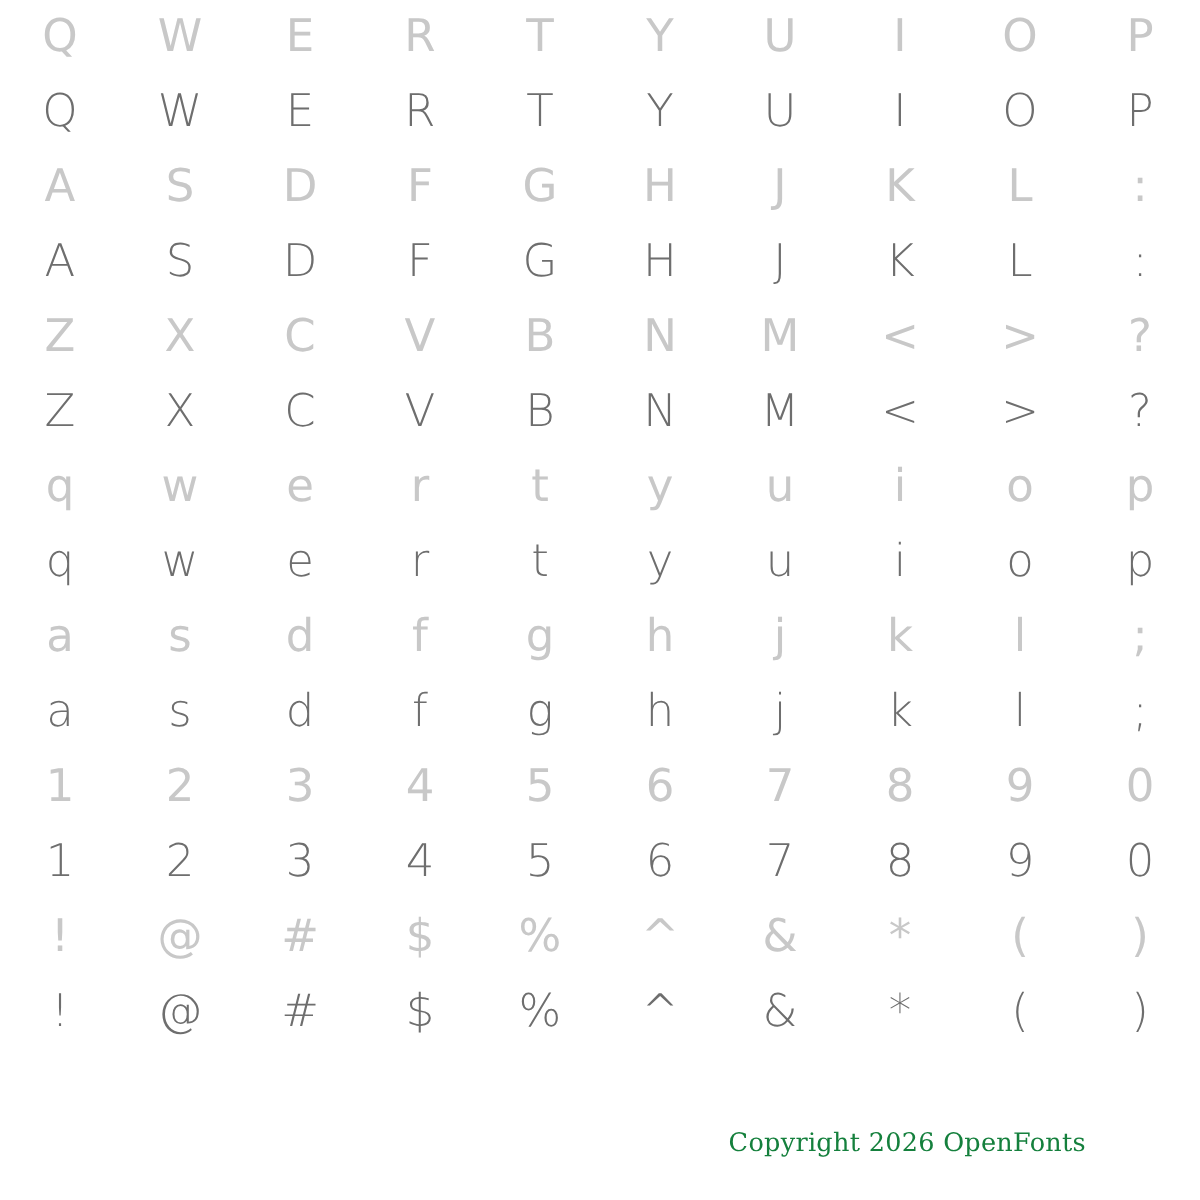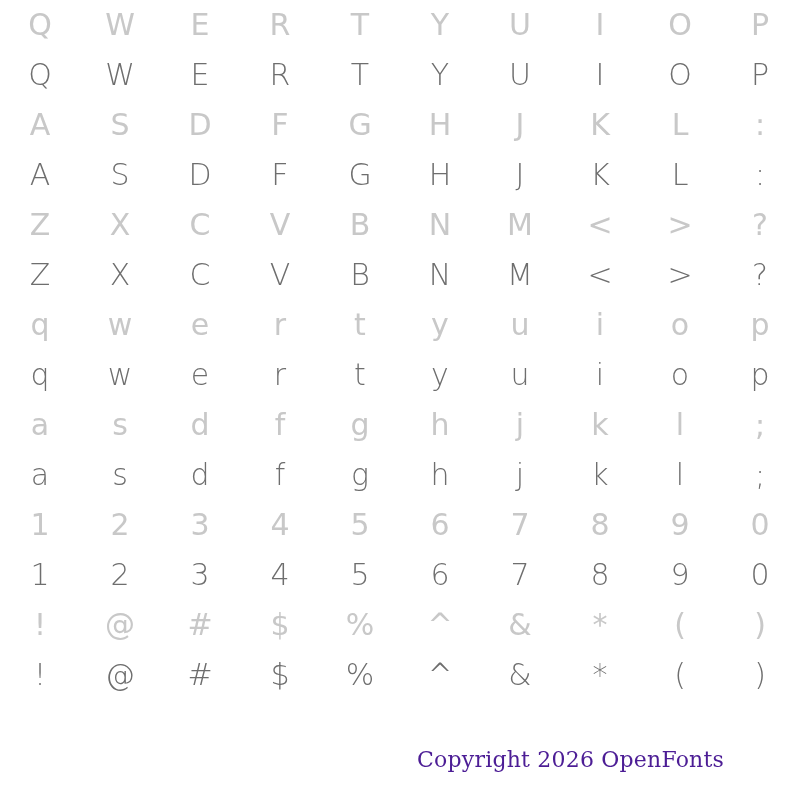--- a/index.html
+++ b/index.html
@@ -56,23 +56,23 @@
     font-size: 30px;
   }
   .row.sample-a .cell {
     font-family: "DejaVu Sans", sans-serif;
     font-size: 30px;
   }
   .footer {
     position: absolute;
     right: 76px;
     bottom: 28px;
-    color: #4c1d95;
+    color: #15803d;
     font-family: "DejaVu Serif", serif;
-    font-size: 22px;
+    font-size: 17px;
     letter-spacing: 0.2px;
     white-space: nowrap;
   }
 </style>
 </head>
 <body>
 
 <div class="sheet">
   <div class="grid" id="glyph-grid">
       <div class="row sample-a">

